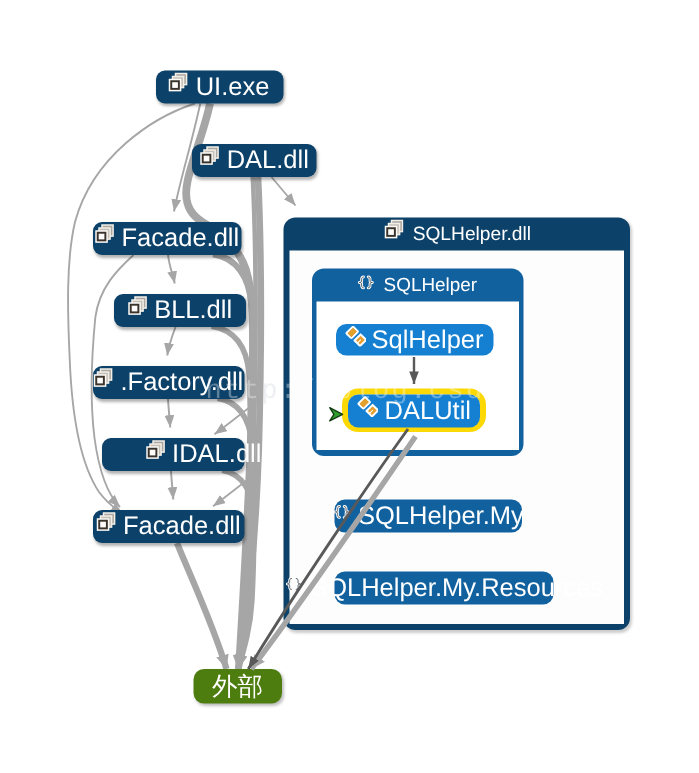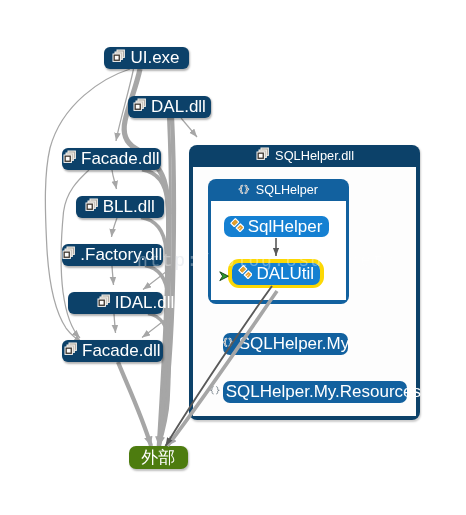--- a/index.html
+++ b/index.html
@@ -217,21 +217,21 @@
               <path d="M8.2 1.0 C6.0 1.2 6.0 2.6 6.0 4.4 L6.0 6.0 C6.0 7.0 4.6 7.5 3.2 7.6 C4.6 7.7 6.0 8.2 6.0 9.2 L6.0 10.8 C6.0 12.6 6.0 14.0 8.2 14.2"></path>
               <path d="M14.0 1.0 C16.2 1.2 16.2 2.6 16.2 4.4 L16.2 6.0 C16.2 7.0 17.6 7.5 19.0 7.6 C17.6 7.7 16.2 8.2 16.2 9.2 L16.2 10.8 C16.2 12.6 16.2 14.0 14.0 14.2"></path>
             </g>
             <g fill="none" stroke="#46545f" stroke-width="1.15" stroke-linecap="round" stroke-linejoin="round">
               <path d="M8.2 1.0 C6.0 1.2 6.0 2.6 6.0 4.4 L6.0 6.0 C6.0 7.0 4.6 7.5 3.2 7.6 C4.6 7.7 6.0 8.2 6.0 9.2 L6.0 10.8 C6.0 12.6 6.0 14.0 8.2 14.2"></path>
               <path d="M14.0 1.0 C16.2 1.2 16.2 2.6 16.2 4.4 L16.2 6.0 C16.2 7.0 17.6 7.5 19.0 7.6 C17.6 7.7 16.2 8.2 16.2 9.2 L16.2 10.8 C16.2 12.6 16.2 14.0 14.0 14.2"></path>
             </g>
           </svg></span>
         <span class="lbl">SQLHelper.My</span>
       </div>
-      <div class="node ns" style="left: 223px; top: 380.5px; width: 184px; height: 22px;">
+      <div class="node ns" style="left: 223px; top: 380.5px; width: 146px; height: 22px;">
         <span class="ic"><svg width="11.8" height="12.6" viewBox="0.4 -0.8 21.4 16.8">
             <g fill="none" stroke="#ffffff" stroke-width="3.5" stroke-linecap="round" stroke-linejoin="round">
               <path d="M8.2 1.0 C6.0 1.2 6.0 2.6 6.0 4.4 L6.0 6.0 C6.0 7.0 4.6 7.5 3.2 7.6 C4.6 7.7 6.0 8.2 6.0 9.2 L6.0 10.8 C6.0 12.6 6.0 14.0 8.2 14.2"></path>
               <path d="M14.0 1.0 C16.2 1.2 16.2 2.6 16.2 4.4 L16.2 6.0 C16.2 7.0 17.6 7.5 19.0 7.6 C17.6 7.7 16.2 8.2 16.2 9.2 L16.2 10.8 C16.2 12.6 16.2 14.0 14.0 14.2"></path>
             </g>
             <g fill="none" stroke="#46545f" stroke-width="1.15" stroke-linecap="round" stroke-linejoin="round">
               <path d="M8.2 1.0 C6.0 1.2 6.0 2.6 6.0 4.4 L6.0 6.0 C6.0 7.0 4.6 7.5 3.2 7.6 C4.6 7.7 6.0 8.2 6.0 9.2 L6.0 10.8 C6.0 12.6 6.0 14.0 8.2 14.2"></path>
               <path d="M14.0 1.0 C16.2 1.2 16.2 2.6 16.2 4.4 L16.2 6.0 C16.2 7.0 17.6 7.5 19.0 7.6 C17.6 7.7 16.2 8.2 16.2 9.2 L16.2 10.8 C16.2 12.6 16.2 14.0 14.0 14.2"></path>
             </g>
           </svg></span>

